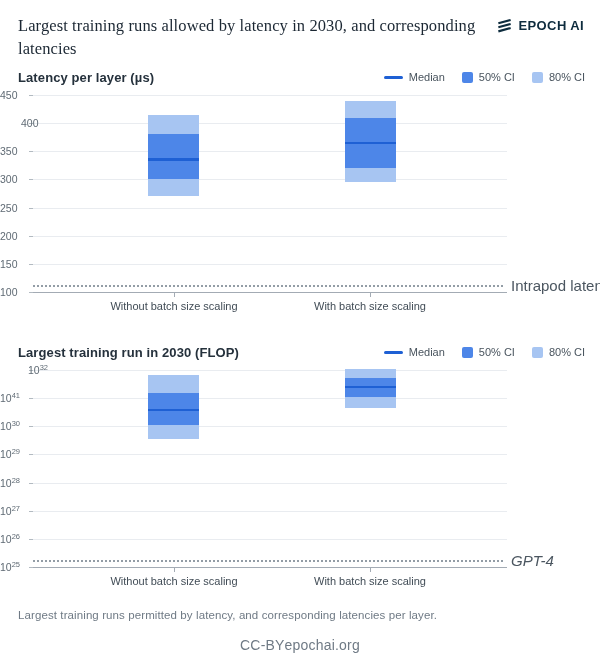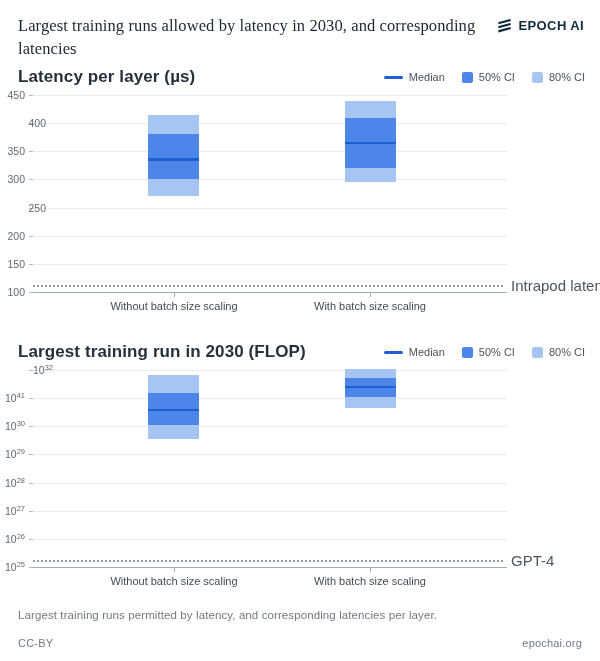--- a/index.html
+++ b/index.html
@@ -10,40 +10,40 @@
   
   .hdr{position:absolute;left:18px;top:14px;right:16px;display:flex;justify-content:space-between;align-items:flex-start;}
   .title{
     margin:0;font-family:"Liberation Serif", serif;font-weight:400;
     font-size:16.5px;line-height:1.42;color:#1b2733;max-width:478px;letter-spacing:.1px;
   }
   .logo{display:flex;align-items:center;gap:5px;margin-top:3px;flex:0 0 auto;}
   .logo-text{font-size:13px;font-weight:700;color:#0e2c3e;letter-spacing:.4px;}
   
   .panel-hdr{position:absolute;left:18px;right:15px;height:16px;display:flex;justify-content:space-between;align-items:center;}
-  .panel-title{font-size:17px;font-weight:700;color:#25313c;letter-spacing:.1px;}
+  .panel-title{font-size:13px;font-weight:700;color:#25313c;letter-spacing:.1px;}
   .legend{display:flex;align-items:center;gap:17px;}
   .lg-item{display:inline-flex;align-items:center;gap:6px;font-size:11px;color:#49545e;}
   .lg-line{display:inline-block;width:19px;height:3px;border-radius:1.5px;}
   .lg-sq{display:inline-block;width:11px;height:11px;border-radius:2px;}
   
   .gridline{position:absolute;height:1px;background:#e9ecf0;}
   .axisline{position:absolute;height:1px;background:#a3abb4;}
-  .ytick-label{position:absolute;width:28px;text-align:right;font-size:10.5px;color:#5f6a74;line-height:12px;}
+  .ytick-label{position:absolute;width:28px;font-size:10.5px;color:#5f6a74;line-height:12px;}
   .ytick-label sup{font-size:7.5px;vertical-align:super;line-height:0;}
   .ytick-dash{position:absolute;width:4px;height:1px;background:#b2bac1;}
   .xtick{position:absolute;width:1px;height:5px;background:#a3abb4;}
   .xlabel{position:absolute;width:180px;text-align:center;font-size:11px;color:#414c56;}
   .band{position:absolute;}
   .median-line{position:absolute;height:2.5px;}
   .dotline{position:absolute;height:0;border-top:2px dotted #939da6;}
   .dotlabel{position:absolute;font-size:15px;color:#4b5660;line-height:12px;white-space:nowrap;}
   
   .caption{position:absolute;left:18px;top:609px;right:18px;font-size:11.5px;color:#6f7a85;letter-spacing:.1px;}
-  .footer{position:absolute;left:18px;right:18px;top:637px;display:flex;justify-content:space-between;font-size:11px;color:#6f7a85;}
+  .footer{position:absolute;left:18px;right:18px;top:637px;display:flex;justify-content:center;font-size:14px;color:#6f7a85;}
   .footer span{letter-spacing:.2px;}
 </style>
 </head>
 <body>
 
 <div id="fig">
 
   <div class="hdr">
     <h1 class="title">Largest training runs allowed by latency in 2030, and corresponding latencies</h1>
     <div class="logo">
@@ -162,15 +162,15 @@
     <div class="band" style="left: 148px; width: 51px; top: 393.187px; height: 31.9337px; background: rgb(77, 134, 232);"></div>
     <div class="median-line" style="left: 148px; width: 51px; top: 408.719px; background: rgb(30, 96, 212);"></div>
     <div class="xtick" style="left: 174px; top: 567px;"></div>
     <div class="xlabel" style="left: 84px; top: 575px;">Without batch size scaling</div>
     <div class="band" style="left: 345px; width: 51px; top: 368.835px; height: 39.342px; background: rgb(167, 197, 242);"></div>
     <div class="band" style="left: 345px; width: 51px; top: 378.23px; height: 18.7481px; background: rgb(77, 134, 232);"></div>
     <div class="median-line" style="left: 345px; width: 51px; top: 385.694px; background: rgb(30, 96, 212);"></div>
     <div class="xtick" style="left: 370px; top: 567px;"></div>
     <div class="xlabel" style="left: 280px; top: 575px;">With batch size scaling</div>
     <div class="dotline" style="left: 33px; width: 470px; top: 560.255px;"></div>
-    <div class="dotlabel" style="left: 511px; top: 555.255px;">GPT-4</div>
+    <div class="dotlabel" style="left: 511px; top: 555.255px; font-style: italic;">GPT-4</div>
     <div class="axisline" style="left: 33px; width: 474px; top: 567px;"></div>
   </div>
 
 </body></html>

